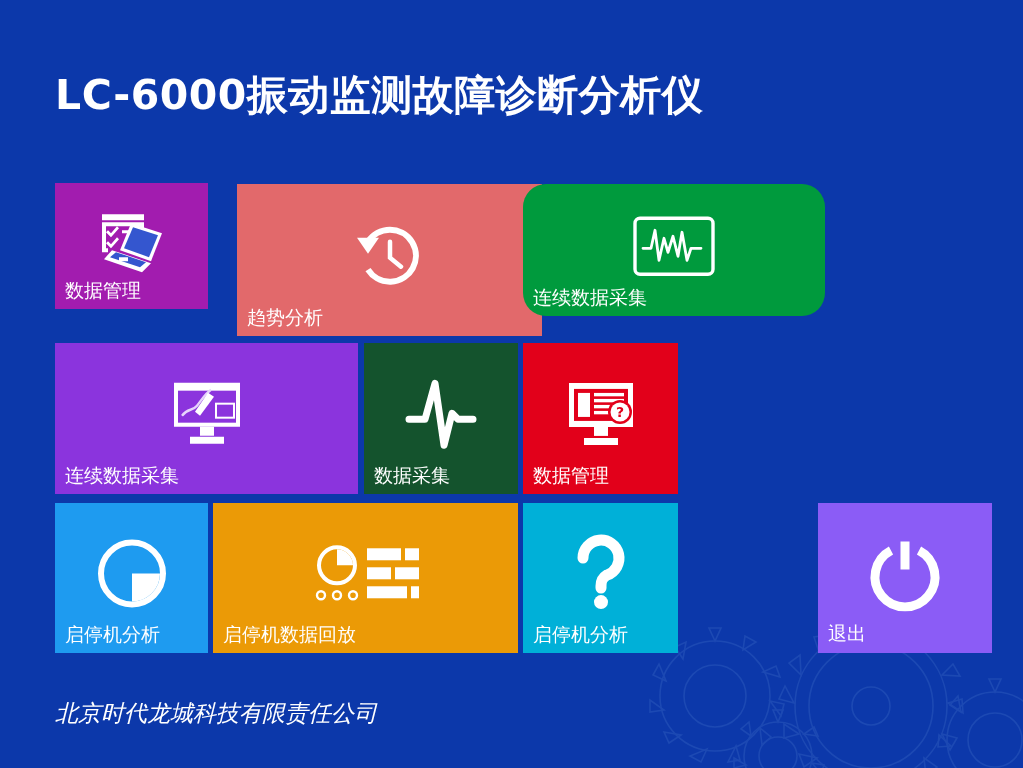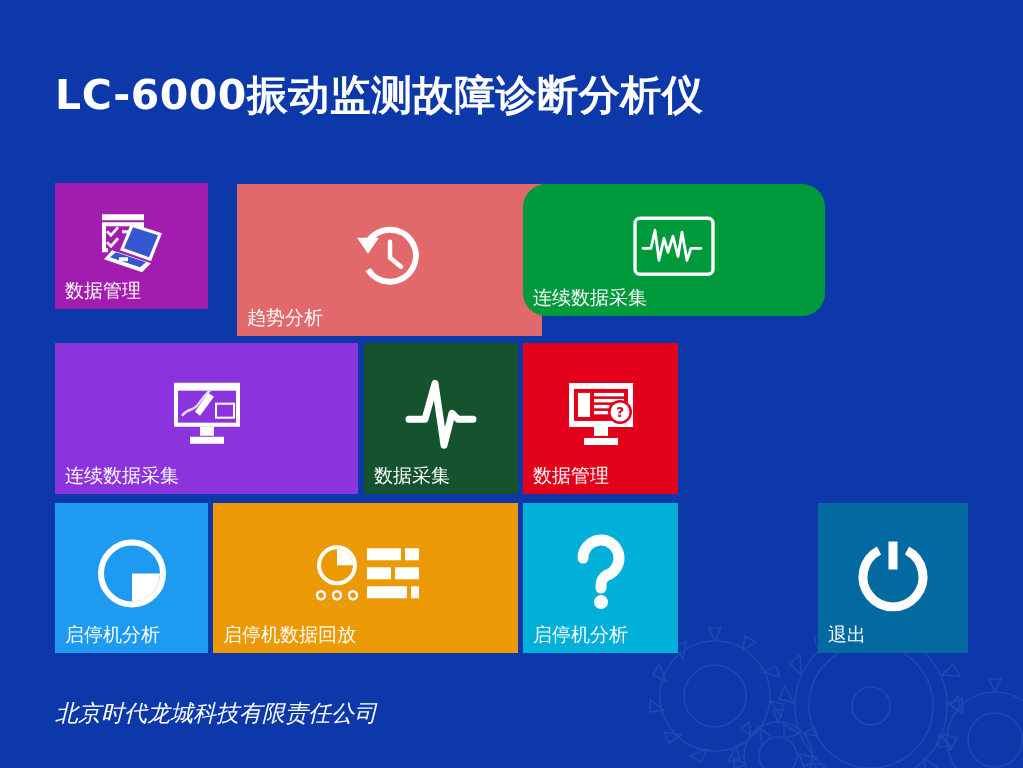--- a/index.html
+++ b/index.html
@@ -269,21 +269,21 @@
   <div class="tile" style="left:523px; top:503px; width:155px; height:150px; background:#00b0d8;">
     <div class="tile-icon">
       <svg width="60" height="82" viewBox="0 0 60 82" fill="none">
         <path d="M12 26 a18 18 0 1 1 24 17 c-5 3 -6 6 -6 11 v2" stroke="#ffffff" stroke-width="11" fill="none" stroke-linecap="round"></path>
         <circle cx="30" cy="70" r="7" fill="#ffffff"></circle>
       </svg>
     </div>
     <div class="tile-label">启停机分析</div>
   </div>
 
-  <div class="tile" style="left:818px; top:503px; width:150px; height:150px; background:#0369a1;">
+  <div class="tile" style="left:818px; top:503px; width:174px; height:150px; background:#8b5cf6;font-family:Liberation Serif, serif;">
     <div class="tile-icon">
       <svg width="76" height="76" viewBox="0 0 76 76" fill="none">
         <path d="M24 15 a30 30 0 1 0 28 0" stroke="#ffffff" stroke-width="9" fill="none" stroke-linecap="butt"></path>
         <path d="M38 6 v28" stroke="#ffffff" stroke-width="9" stroke-linecap="butt"></path>
       </svg>
     </div>
     <div class="tile-label">退出</div>
   </div>
 
   <div id="footer-company">北京时代龙城科技有限责任公司</div>

